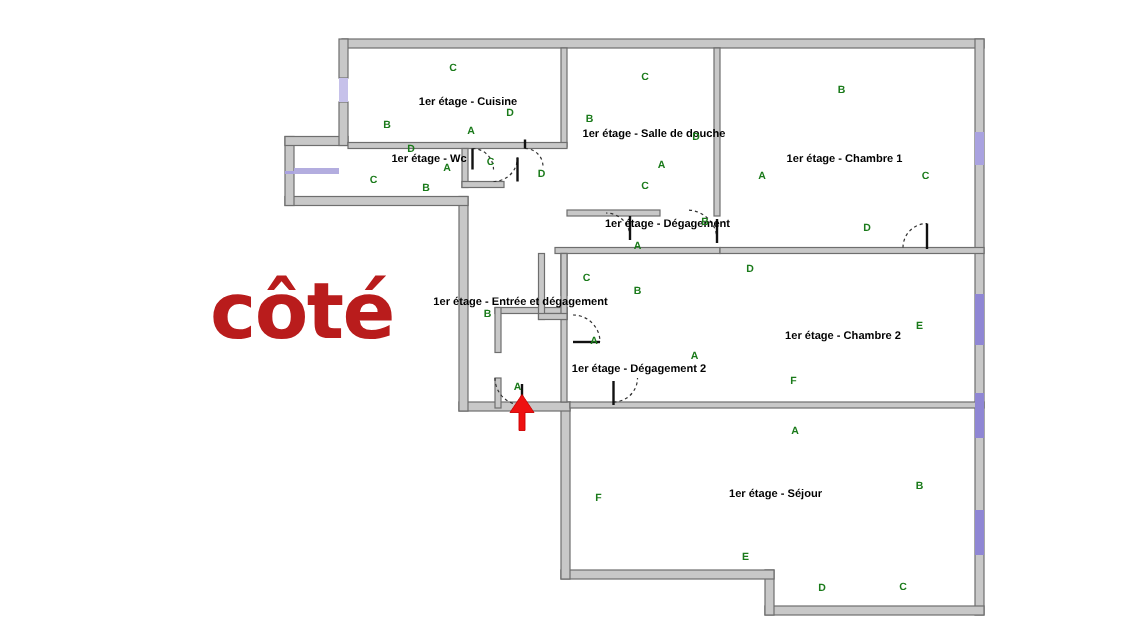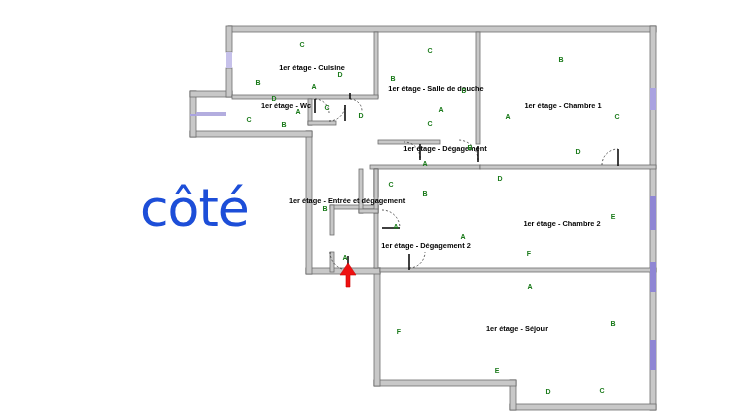--- a/index.html
+++ b/index.html
@@ -6,22 +6,22 @@
   body{
     width:750px;height:420px;background:#ffffff;
     font-family:"Liberation Sans", sans-serif;
     overflow:hidden;position:relative;
   }
   #plan-root{position:absolute;inset:0;width:750px;height:420px;}
   #floorplan-svg{position:absolute;left:0;top:0;width:750px;height:420px;}
   .wm{
     position:absolute;left:140px;top:182px;
     font-family:"DejaVu Sans", sans-serif;
-    font-size:52px;font-weight:400;letter-spacing:-1px;
-    color:#1d4ed8;line-height:1;user-select:none;
+    font-size:52px;font-weight:700;letter-spacing:-1px;
+    color:#b91c1c;line-height:1;user-select:none;
   }
 </style>
 </head>
 <body>
 
 <div id="plan-root">
 
   <div class="wm">côté</div>
 
   <svg id="floorplan-svg" viewBox="0 0 750 420">

